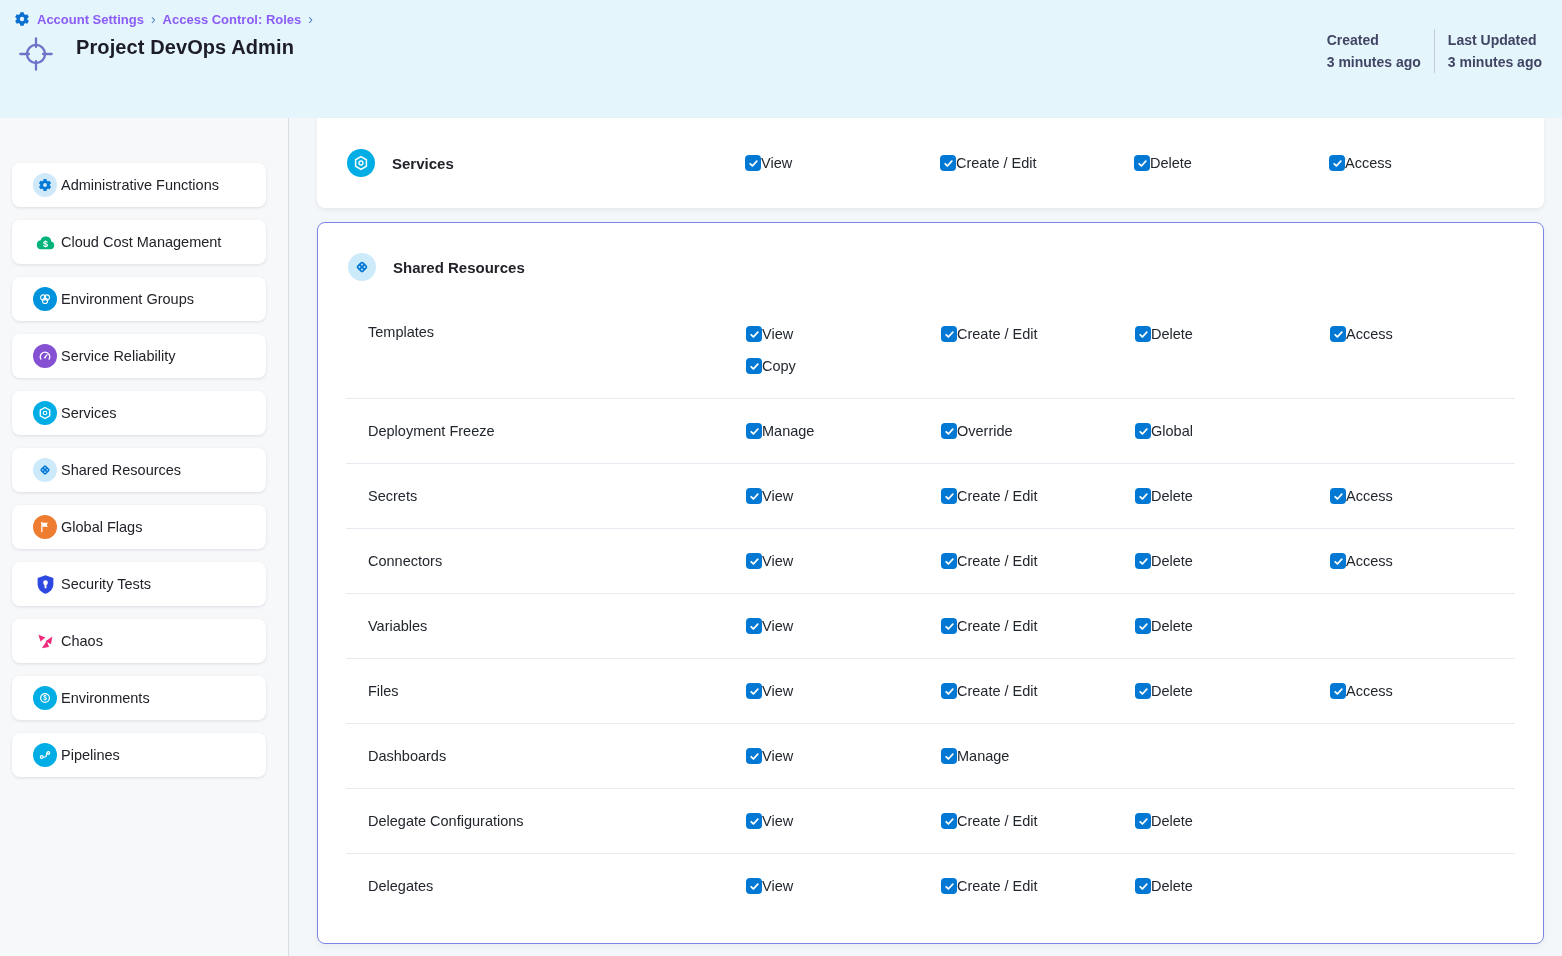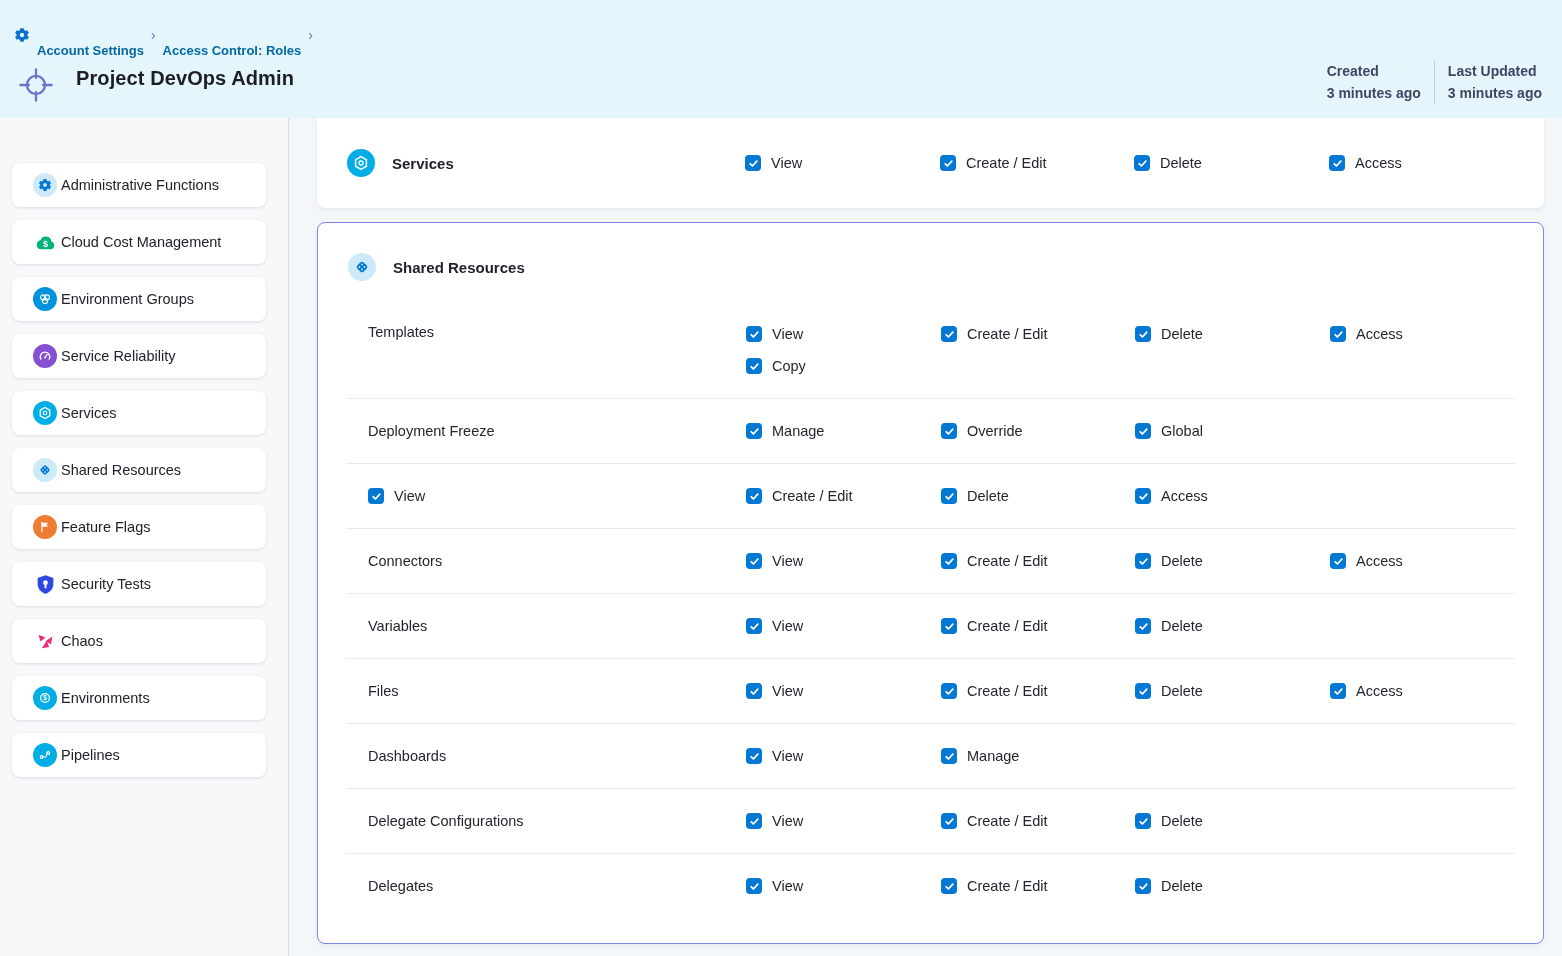--- a/index.html
+++ b/index.html
@@ -6,21 +6,21 @@
   html,body { margin:0; padding:0; }
   body {
     width:1562px; height:956px; overflow:hidden;
     font-family:"Liberation Sans", sans-serif;
     background:#f3f7fa; color:#22272e;
   }
 
   
   .page-header { height:118px; background:#e4f5fc; padding:11px 20px 0 14px; }
   .breadcrumb { display:flex; align-items:center; gap:7px; font-size:13px; font-weight:700; color:#0278d5; }
-  .breadcrumb a { color:#0369a1; text-decoration:none; cursor:pointer;margin-top:32px; }
+  .breadcrumb a { color:#8b5cf6; text-decoration:none; cursor:pointer; }
   .crumb-sep { font-weight:400; color:#4d7fc0; font-size:14px; }
   .gear-glyph { width:16px; height:16px; display:inline-flex; }
   .title-row { display:flex; align-items:center; margin-top:8px; }
   .target-icon { width:38px; height:38px; margin-left:3px; flex:none; }
   .page-title { font-size:20px; font-weight:600; color:#1d1d28; margin:0 0 14px 21px; letter-spacing:.1px; }
   .meta { margin-left:auto; display:flex; align-items:center; gap:13px; font-size:14px; line-height:22px; color:#414564; margin-top:-6px; }
   .meta-col div { white-space:nowrap;font-weight:bold; }
   .meta-divider { width:1px; height:44px; background:#c6ccdb; }
 
   
@@ -63,21 +63,21 @@
   .res-row.multi { height:87px; align-items:start; padding-top:13px; }
   .res-label { font-size:14.5px; color:#22272e; }
 
   .services-row {
     display:grid; grid-template-columns:45px 353px 195px 194px 195px auto;
     align-items:center; height:90px; margin:0 28px; padding-left:2px;
   }
   .services-row .res-label { font-weight:700; font-size:15px; color:#22222a; }
 
   .perm-col { display:flex; flex-direction:column; gap:12px; }
-  .perm { display:flex; align-items:center; gap:10px; cursor:pointer; width:max-content; height:20px; }
+  .perm { display:flex; align-items:center; cursor:pointer; width:max-content; height:20px; }
   .cb {
     width:16px; height:16px; background:#0278d5; border-radius:4px; flex:none;
     display:flex; align-items:center; justify-content:center;
   }
   .cb svg { width:11px; height:11px; display:block; }
   .perm-text { font-size:14.5px; color:#22272e; }
 </style>
 </head>
 <body>
 
@@ -180,21 +180,21 @@
             </span>
     <span class="side-label">Shared Resources</span>
   </div>
           <div class="side-card">
     <span class="side-icon" style="background: rgb(238, 125, 49); color: rgb(255, 255, 255); --hole: #ee7d31;">
               <svg viewBox="0 0 16 16">
                 <path d="M4.4 2.6v10.8" stroke="currentColor" stroke-width="1.4" stroke-linecap="round"></path>
                 <path d="M4.9 3h6.6L9.7 5.4l1.8 2.4H4.9z" fill="currentColor"></path>
               </svg>
             </span>
-    <span class="side-label">Feature Flags</span>
+    <span class="side-label">Global Flags</span>
   </div>
           <div class="side-card">
     <span class="side-icon bare" style="color: rgb(46, 73, 226); --hole: #ffffff;">
               <svg viewBox="0 0 16 16">
                 <path d="M8 .9l6 2.2v4.5c0 3.7-2.5 6.3-6 7.5-3.5-1.2-6-3.8-6-7.5V3.1z" fill="currentColor"></path>
                 <circle cx="8" cy="6.6" r="1.8" fill="#ffffff"></circle>
                 <path d="M8 7.8v2.4" stroke="#ffffff" stroke-width="1.5" stroke-linecap="round"></path>
               </svg>
             </span>
     <span class="side-label">Security Tests</span>
@@ -378,20 +378,21 @@
       <svg viewBox="0 0 12 12">
                       <path d="M2.4 6.3l2.4 2.4 4.8-5.2" fill="none" stroke="#ffffff" stroke-width="1.9" stroke-linecap="round" stroke-linejoin="round"></path>
                     </svg>
     </span>
     <span class="perm-text">Global</span>
   </label>
               </div>
               <div class="perm-col"></div>
             </div>
             <div class="res-row">
+    <div class="res-label">Secrets</div>
   <div class="perm-col">
                 <label class="perm">
     <span class="cb">
       <svg viewBox="0 0 12 12">
                       <path d="M2.4 6.3l2.4 2.4 4.8-5.2" fill="none" stroke="#ffffff" stroke-width="1.9" stroke-linecap="round" stroke-linejoin="round"></path>
                     </svg>
     </span>
     <span class="perm-text">View</span>
   </label>
               </div>

